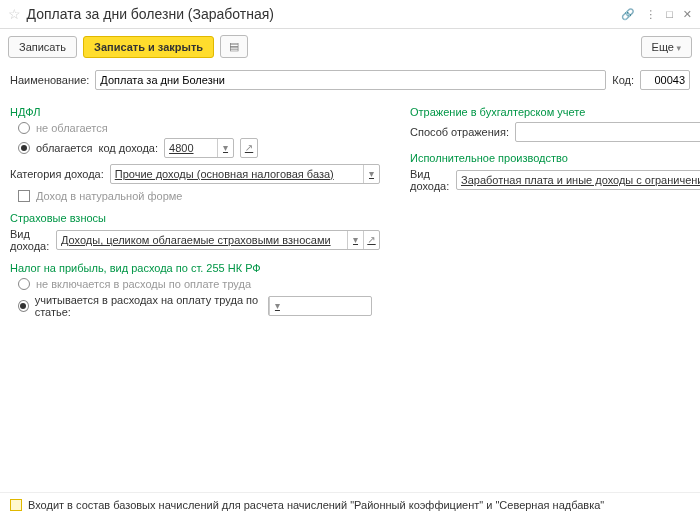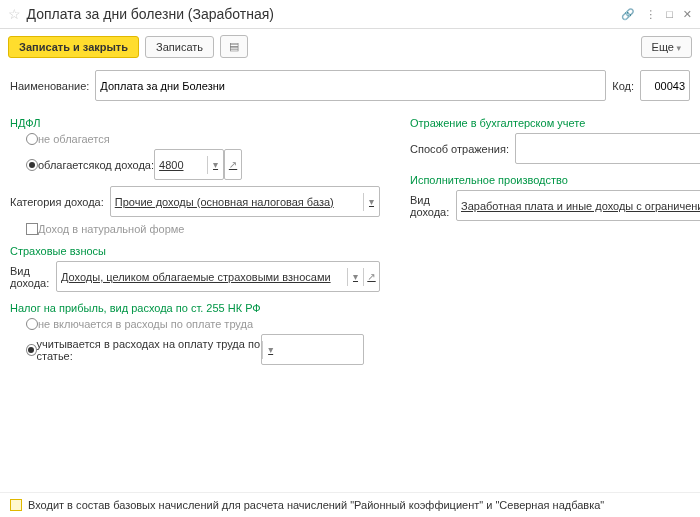--- a/index.html
+++ b/index.html
@@ -77,21 +77,21 @@
     gap: 6px;
     border-radius: 9px;
   }
   .label { color: #333; }
   input[type="text"], .select-box, .input-sm {
     border: 1px solid #bbb;
     border-radius: 2px;
     padding: 2px 4px;
     font-size: 11px;
     background: #fff;
-    height: 31px;
+    height: 20px;
   }
   .select-box {
     display: flex;
     align-items: center;
     padding: 0;
     text-decoration: underline;
   }
   .select-box .val { flex: 1; padding: 2px 4px; overflow: hidden; white-space: nowrap; text-overflow: ellipsis; }
   .select-box .dd, .select-box .open {
     border-left: 1px solid #ccc;
@@ -104,21 +104,22 @@
     height: 18px;
   }
   .section-title {
     color: #009646;
     font-size: 11px;
     margin: 10px 0 4px 0;
   }
   .radio-row {
     display: flex;
     align-items: center;
-    margin: 4px 16px;
+    gap: 6px;
+    margin: 4px 8px;
   }
   .radio {
     width: 12px; height: 12px;
     border: 1px solid #888;
     border-radius: 50%;
     display: inline-flex;
     align-items: center;
     justify-content: center;
     cursor: pointer;
     background: #fff;
@@ -164,22 +165,22 @@
   <span class="title">Доплата за дни болезни (Заработная)</span>
   <span class="sys-icons">
     <span>🔗</span>
     <span>⋮</span>
     <span>□</span>
     <span>✕</span>
   </span>
 </div>
 
 <div class="toolbar">
+  <button class="btn">Записать</button>
   <button class="btn btn-yellow">Записать и закрыть</button>
-  <button class="btn">Записать</button>
   <button class="btn btn-icon">
     <span>▤</span>
   </button>
   <div class="toolbar-spacer"></div>
   <button class="btn btn-more">Еще</button>
 </div>
 
 <div class="content">
 
   <div class="row">

